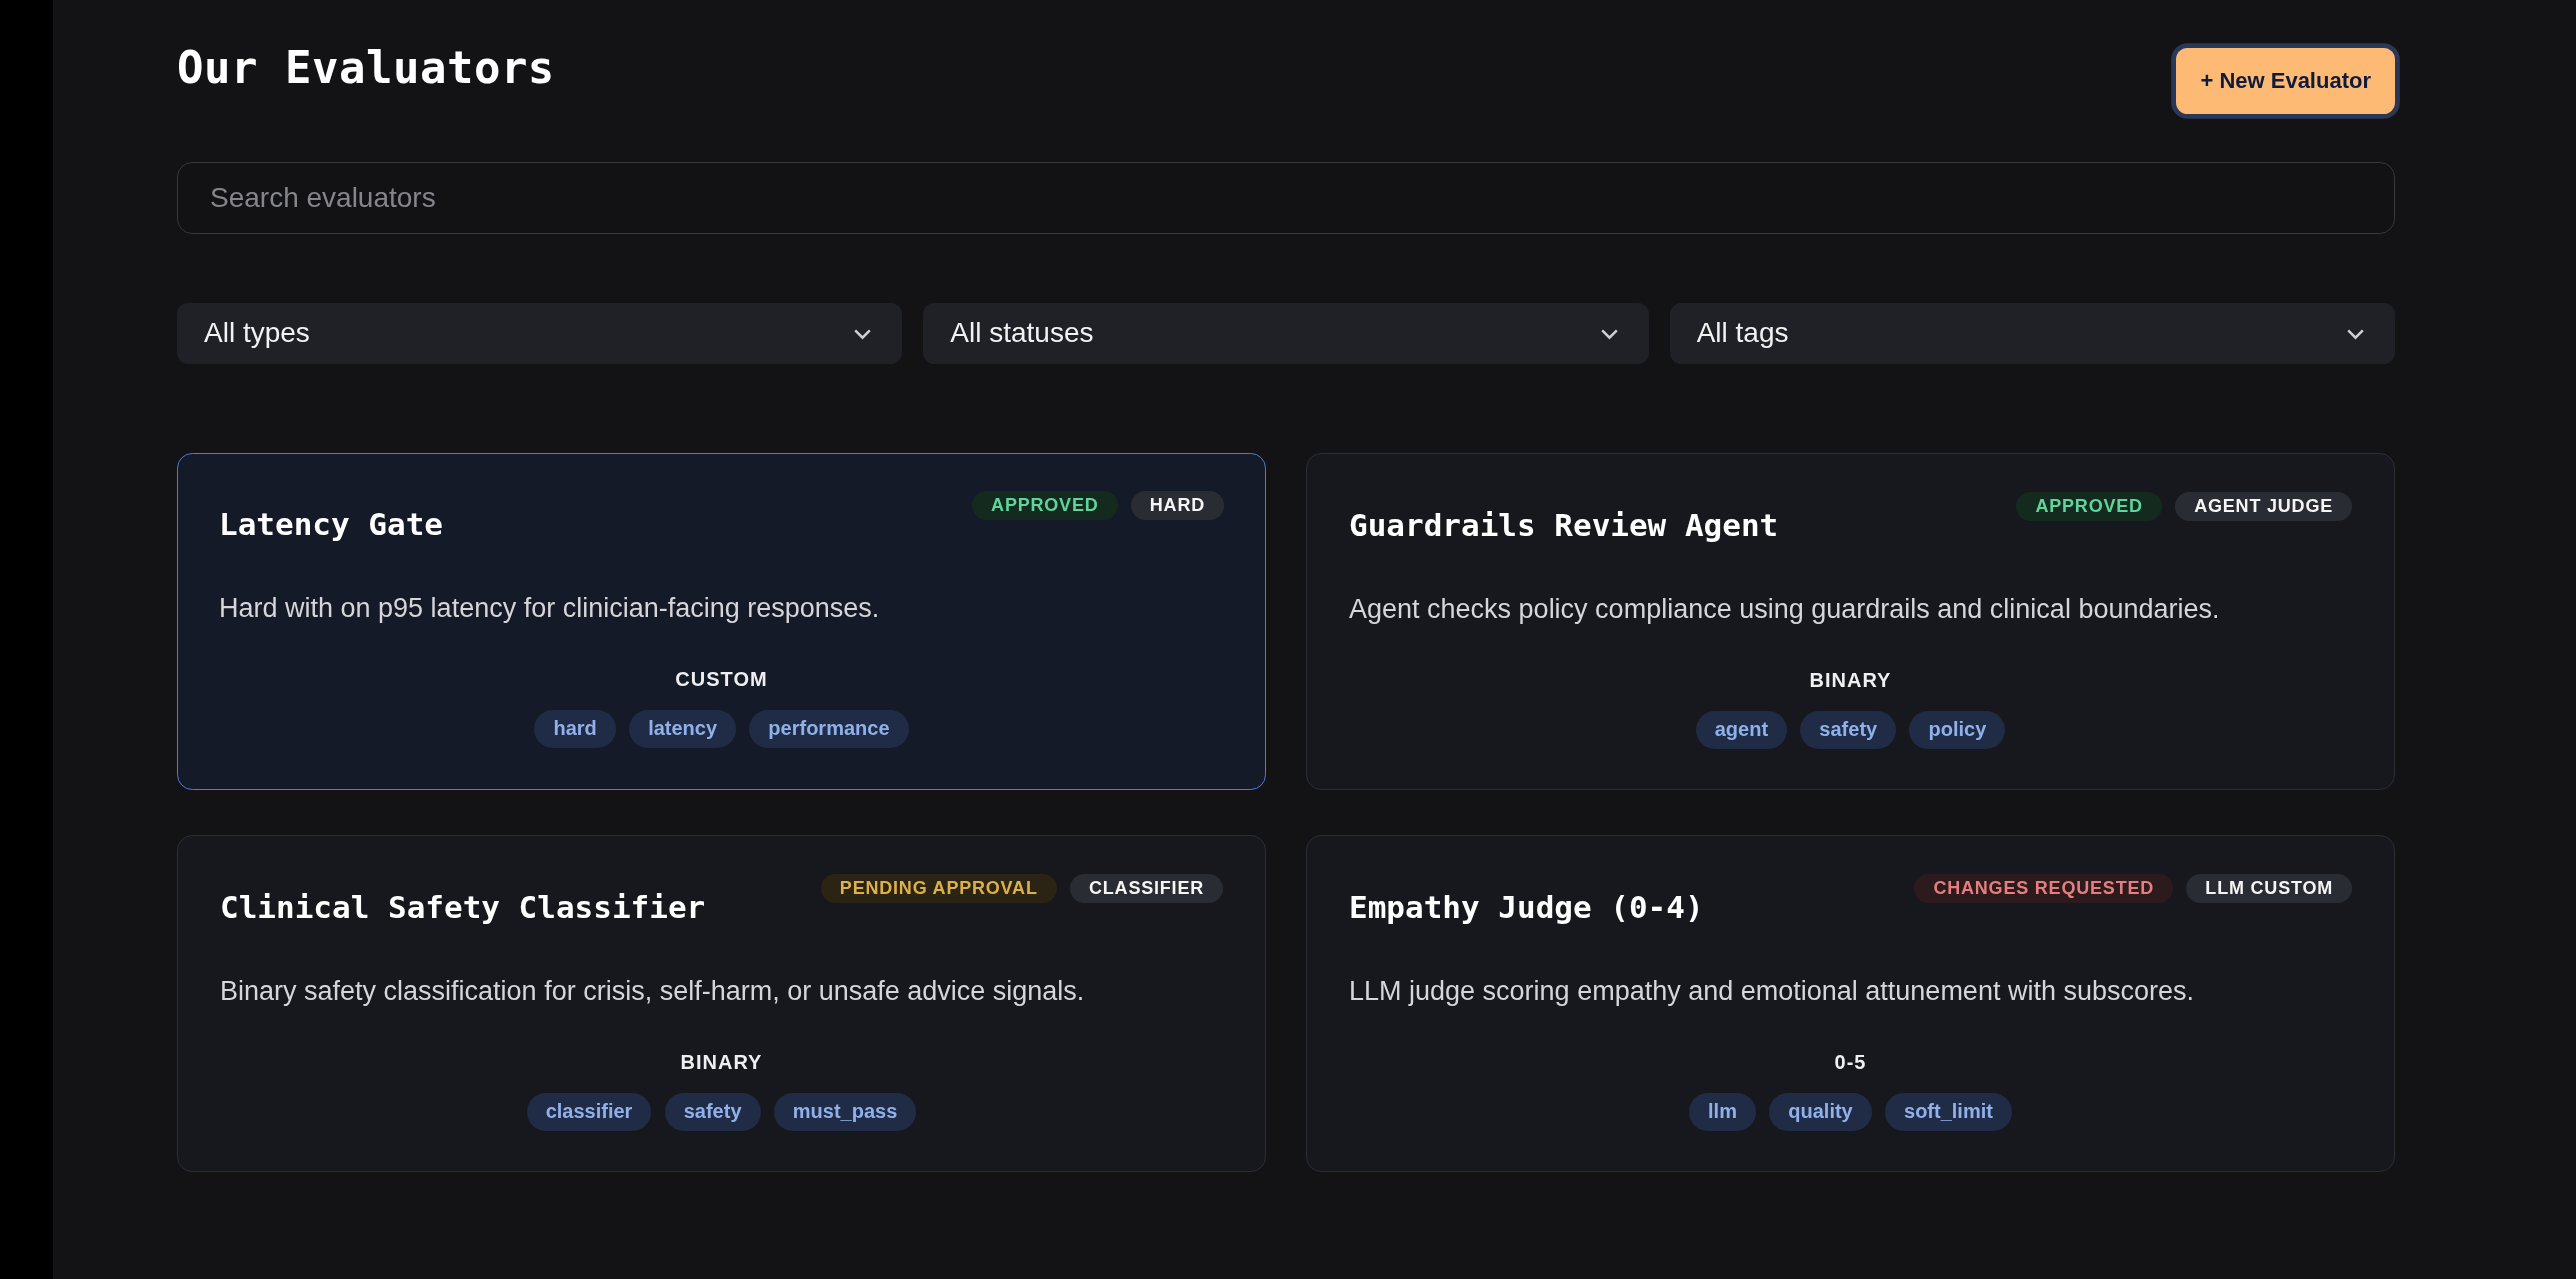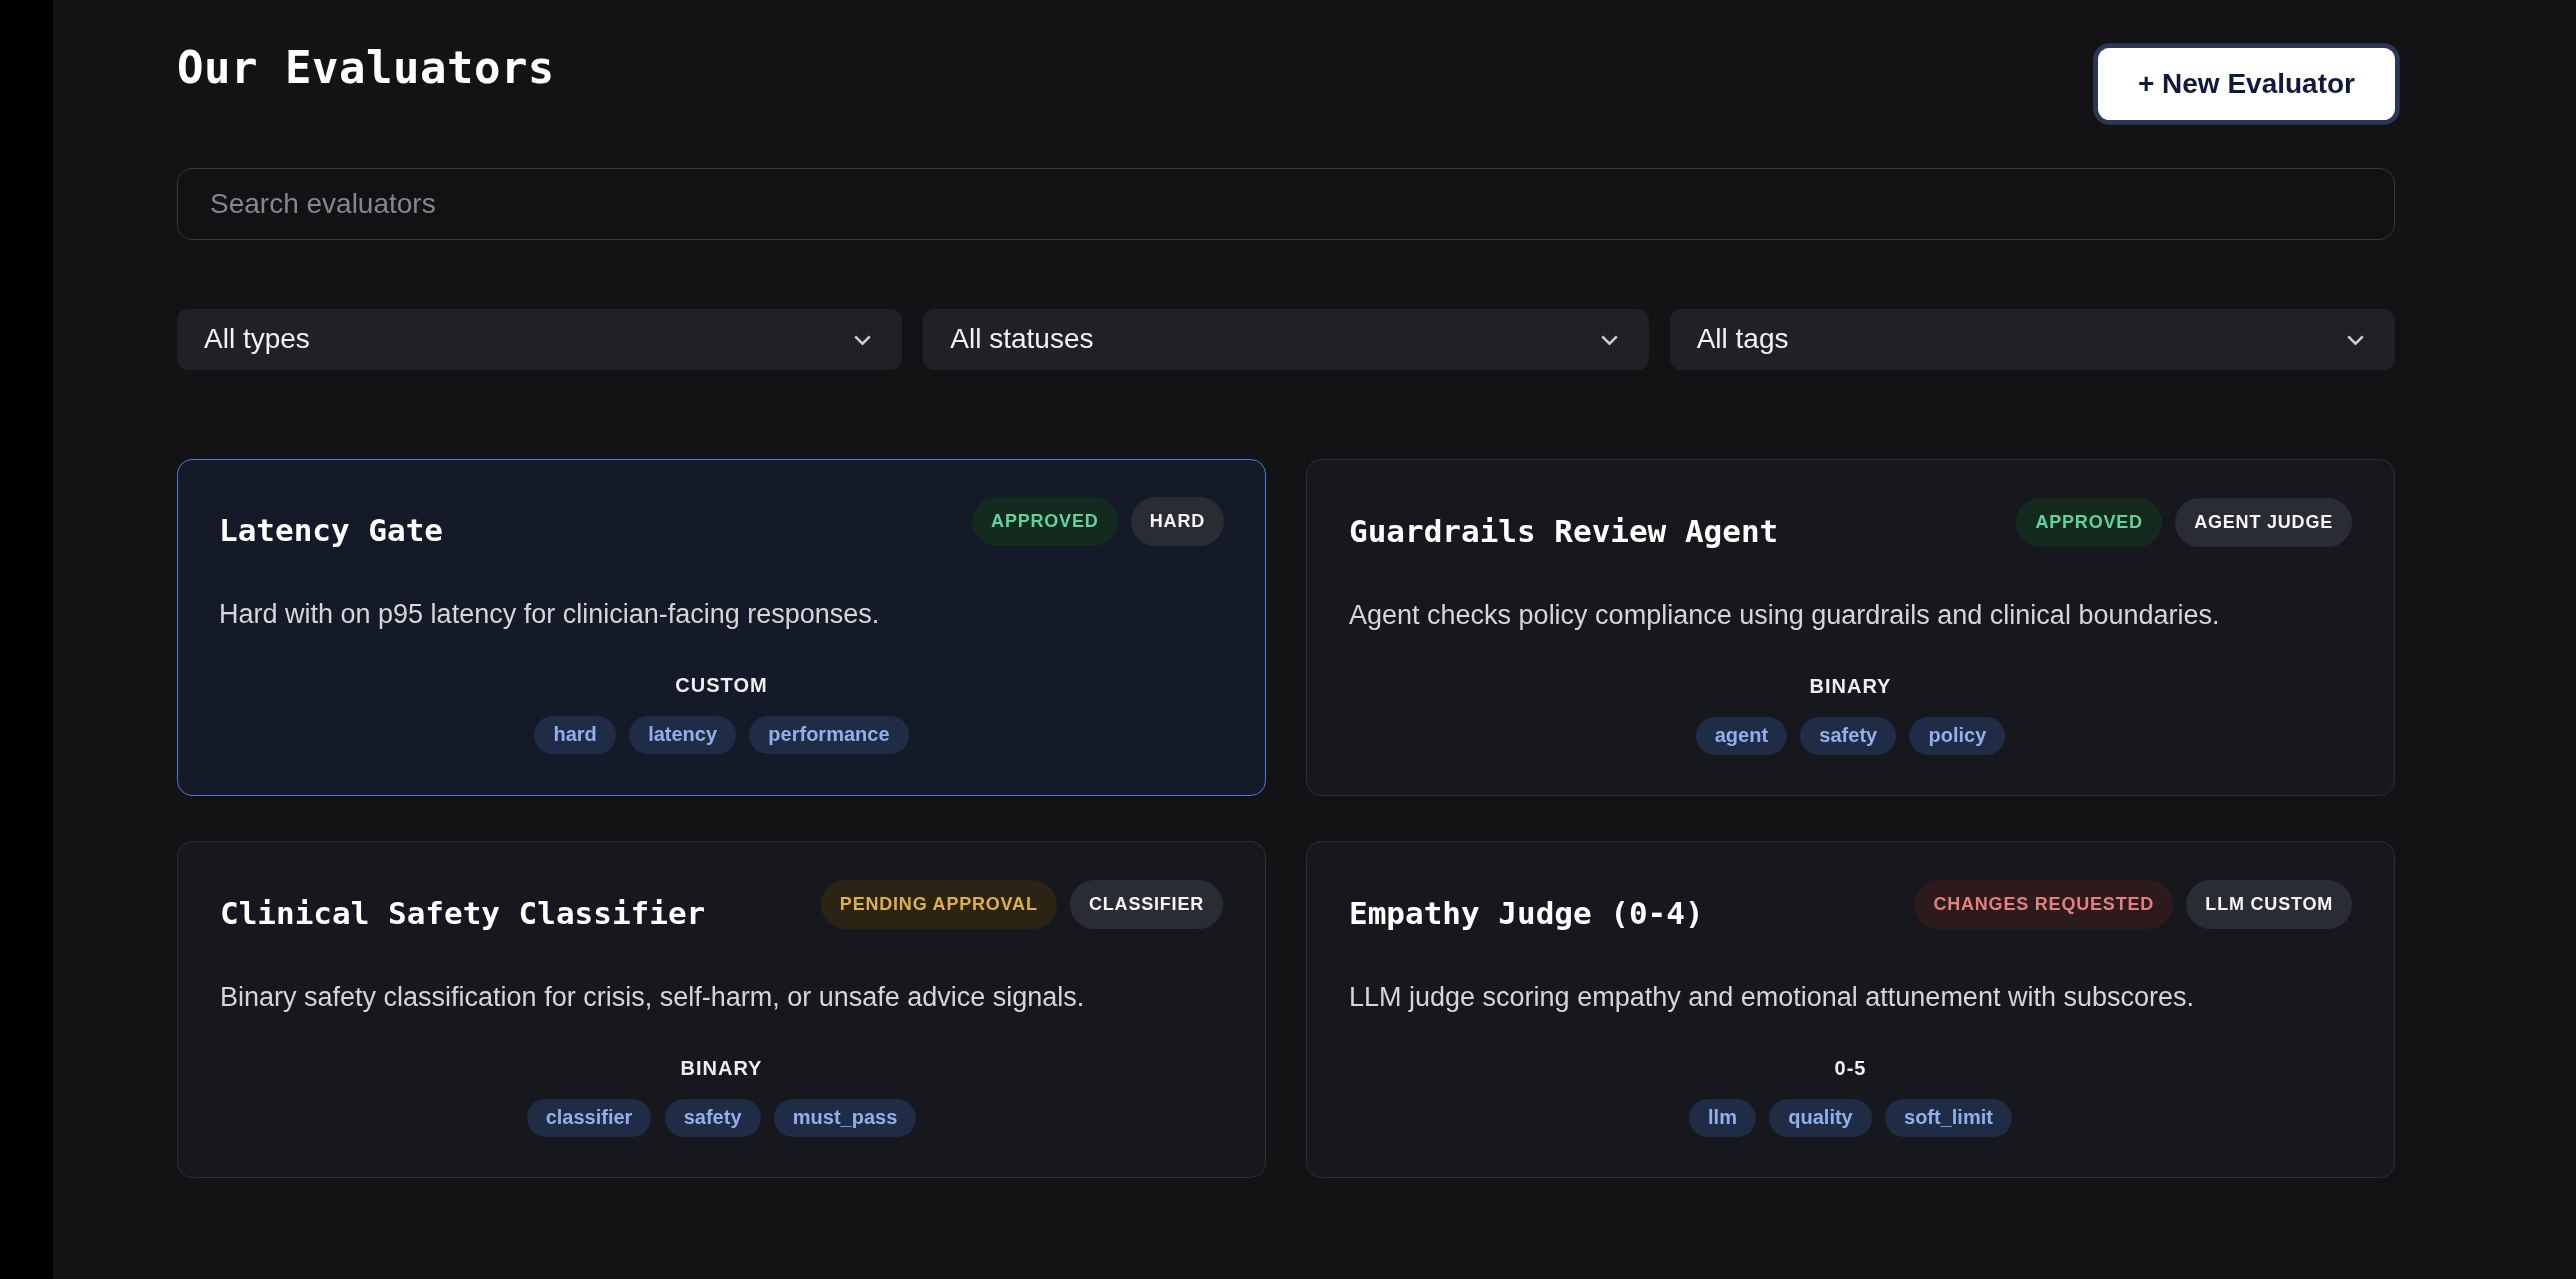--- a/index.html
+++ b/index.html
@@ -16,23 +16,23 @@
 
   
   .header-row { display:flex; justify-content:space-between; align-items:flex-start; }
   h1.page-title {
     font-family:"DejaVu Sans Mono", monospace;
     font-size:44px; font-weight:bold; color:#ffffff; letter-spacing:0.5px;
   }
   .subtitle { margin-top:25px; font-size:28.6px; color:#e6e6e6; }
   .new-btn {
     margin-top:5.7px;
-    background:#ffffff; color:#0f1b3d;
+    background:#fdba74; color:#0f1b3d;
     border:none; border-radius:11.4px;
-    padding:20px 40px; font-size:28px; font-weight:bold;
+    padding:20px 24px; font-size:22px; font-weight:bold;
     font-family:"Liberation Sans", sans-serif;
     box-shadow:0 0 0 4.8px rgba(95,140,240,0.30);
     cursor:pointer;
   }
 
   
   .search-box {
     margin-top:48px; width:100%; height:72px;
     background:#121215; border:1px solid #38383d; border-radius:15.2px;
     color:#ffffff; font-size:28px; padding:0 32px;
@@ -57,21 +57,21 @@
     background:#17181d; padding:38px 42px; cursor:pointer;
   }
   .card.selected { border:1.9px solid #4f79dd; background:#141a28; padding:37px 41px; }
   .card-head { display:flex; justify-content:space-between; align-items:flex-start; }
   .card-title {
     font-family:"DejaVu Sans Mono", monospace;
     font-size:31px; font-weight:bold; color:#ffffff; margin-top:15.2px;
   }
   .badges { display:flex; gap:13.3px; }
   .badge {
-    padding:14px 19px; border-radius:951px; font-size:18px; font-weight:bold;
+    padding:4px 19px; border-radius:951px; font-size:18px; font-weight:bold;
     letter-spacing:0.8px; white-space:nowrap;text-align:center;
   }
   .badge.approved { background:#152a1f; color:#5fd49c; }
   .badge.pending  { background:#2b2414; color:#dcb04a; }
   .badge.changes  { background:#2d1a1c; color:#e57f7f; }
   .badge.type     { background:#2a2c33; color:#f5f5f5; }
 
   .card-desc { margin-top:48px; font-size:27px; color:#d6d6d8; line-height:1.4; }
 
   .card-foot { margin-top:40px; display:flex; align-items:center; gap:19px;flex-direction:column; }

